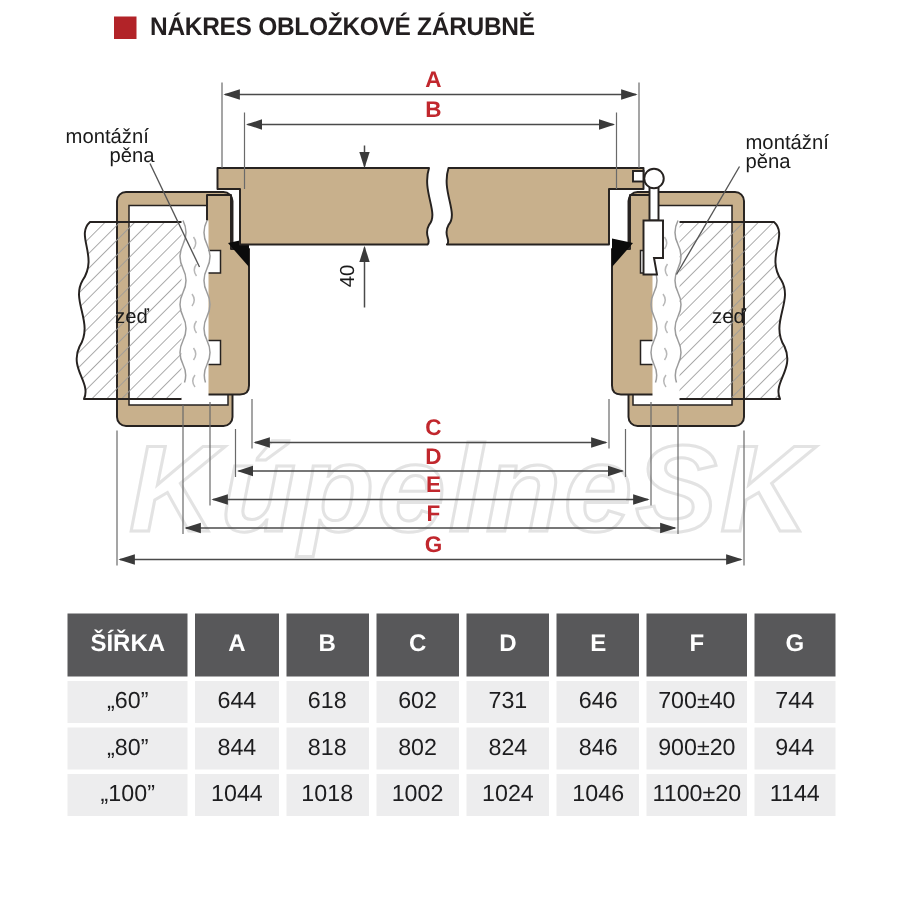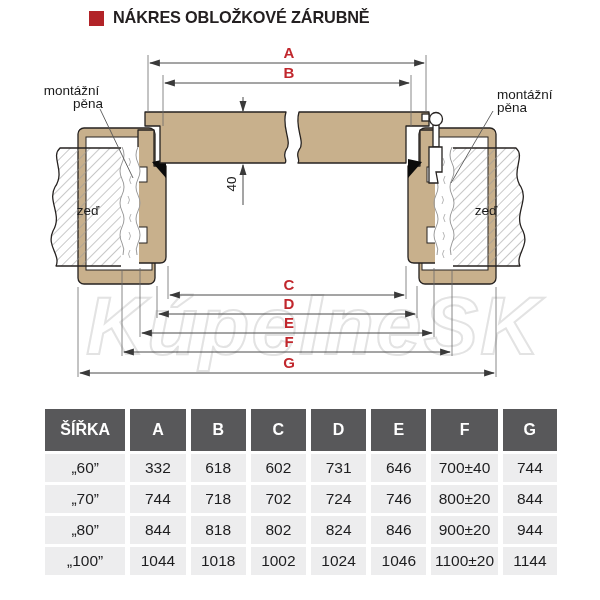--- a/index.html
+++ b/index.html
@@ -4,21 +4,21 @@
 <style>
   :root{
     --red:#c1272d; --tan:#c8b08c; --ink:#262220; --hdr:#58585a; --rowbg:#ededee;
   }
   html,body{margin:0;padding:0;}
   body{
     width:600px;height:600px;position:relative;background:#ffffff;
     font-family:"Liberation Sans", sans-serif;overflow:hidden;
   }
   .title-bar{
-    position:absolute;top:8px;left:89px;display:flex;align-items:center;gap:9px;
+    position:absolute;top:8px;left:76px;display:flex;align-items:center;gap:9px;
   }
   .title-square{width:15px;height:15px;background:#b22328;}
   .title-text{
     font-size:17px;font-weight:bold;color:#231f20;letter-spacing:-0.2px;
     transform:scaleX(.96);transform-origin:left center;white-space:nowrap;
   }
   svg{position:absolute;top:0;left:0;}
   .dim-letter{font-size:15px;font-weight:bold;fill:var(--red);text-anchor:middle;}
   .anno{font-size:13.5px;fill:#1a1a1a;}
   .thin{stroke:#4a4a4a;stroke-width:1;fill:none;}
@@ -181,37 +181,27 @@
       <th>C</th>
       <th>D</th>
       <th>E</th>
       <th>F</th>
       <th>G</th>
     </tr>
   </thead>
   <tbody>
       <tr>
         <td>„60”</td>
-        <td>332</td>
+        <td>644</td>
         <td>618</td>
         <td>602</td>
         <td>731</td>
         <td>646</td>
         <td>700±40</td>
         <td>744</td>
-      </tr>
-      <tr>
-        <td>„70”</td>
-        <td>744</td>
-        <td>718</td>
-        <td>702</td>
-        <td>724</td>
-        <td>746</td>
-        <td>800±20</td>
-        <td>844</td>
       </tr>
       <tr>
         <td>„80”</td>
         <td>844</td>
         <td>818</td>
         <td>802</td>
         <td>824</td>
         <td>846</td>
         <td>900±20</td>
         <td>944</td>

